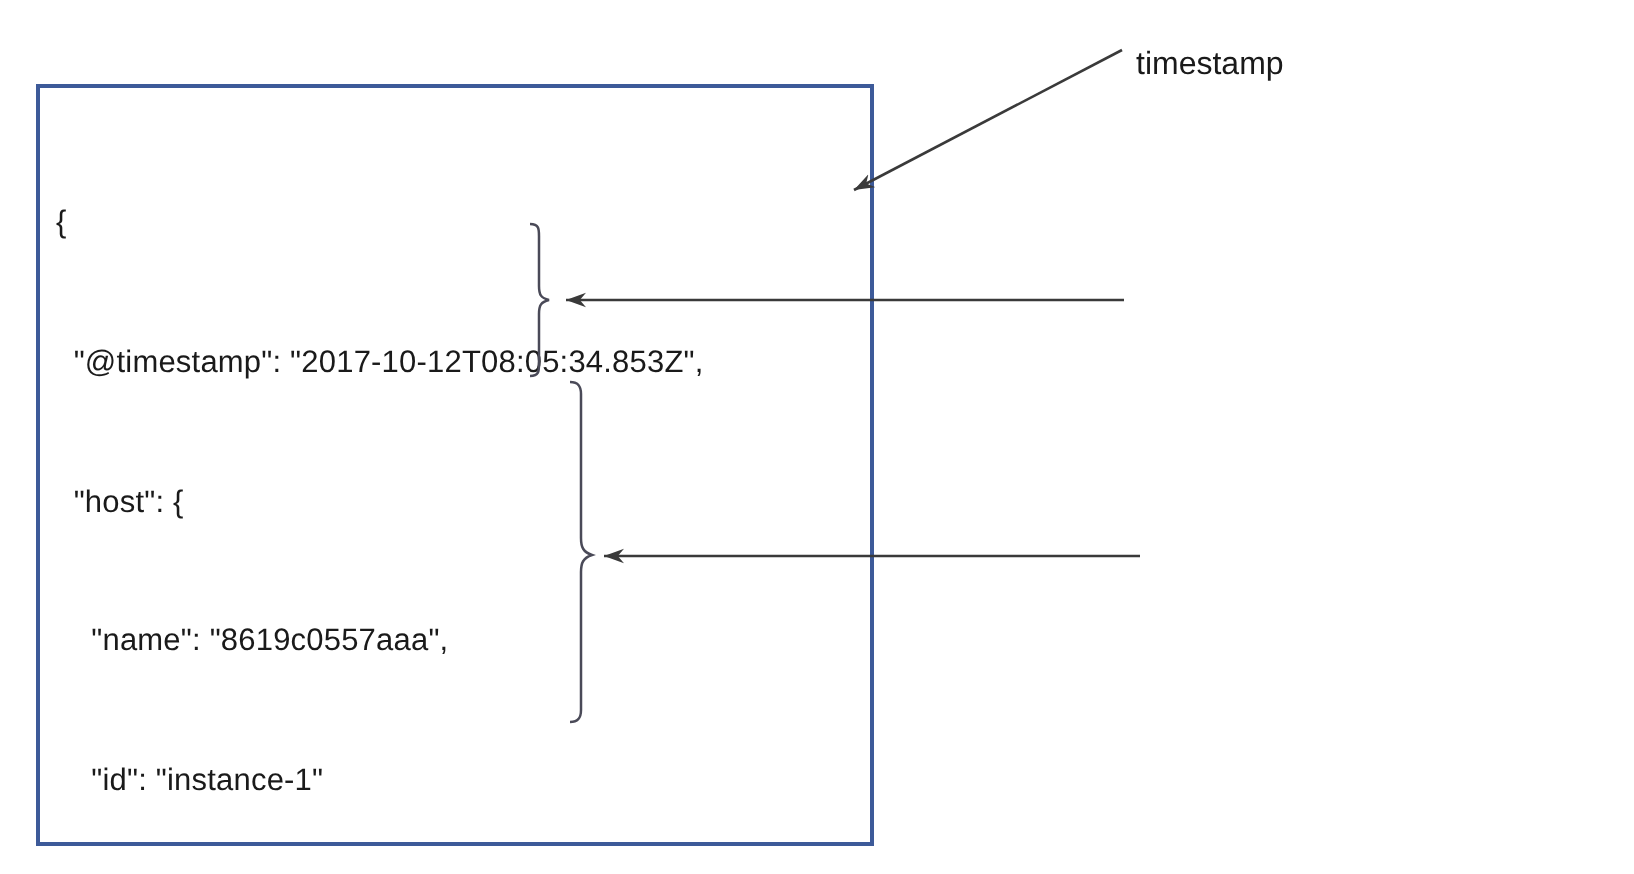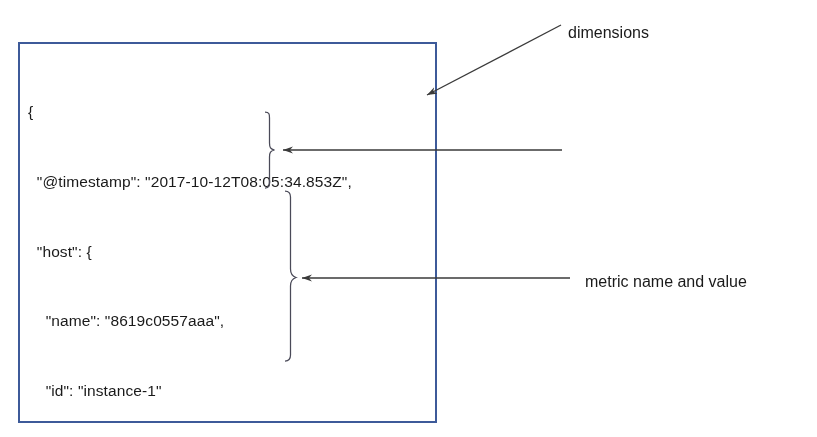--- a/index.html
+++ b/index.html
@@ -121,18 +121,17 @@
 
     <g>
       <line x1="562" y1="150" x2="283" y2="150" stroke="#3a3a3a" stroke-width="1.3" marker-end="url(#arrowhead)"></line>
     </g>
 
     <g>
       <line x1="570" y1="278" x2="302" y2="278" stroke="#3a3a3a" stroke-width="1.3" marker-end="url(#arrowhead)"></line>
     </g>
   </svg>
 
-  <div class="annot-label" id="label-timestamp">dimensions</div>
+  <div class="annot-label" id="label-timestamp">timestamp</div>
 
 
-  <div class="annot-label" id="label-metric">metric name and value</div>
 
 </div>
 
 </body></html>

